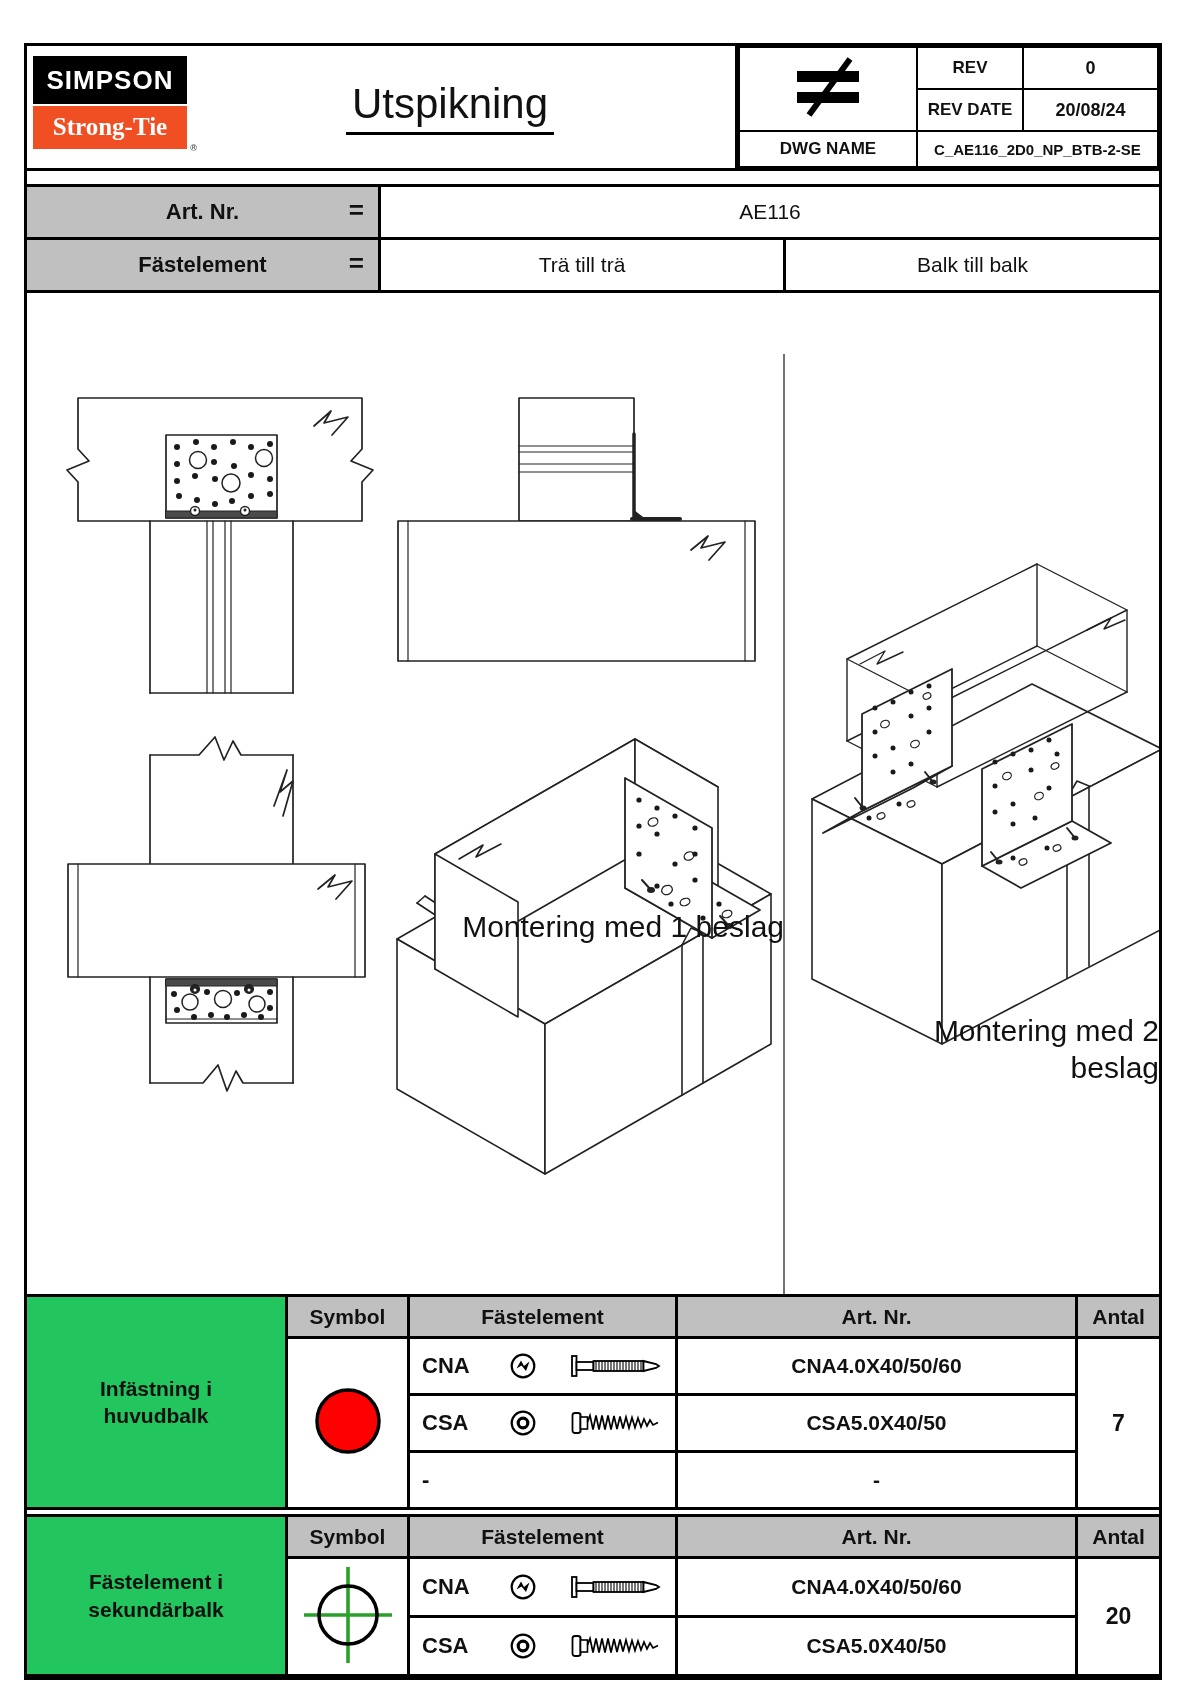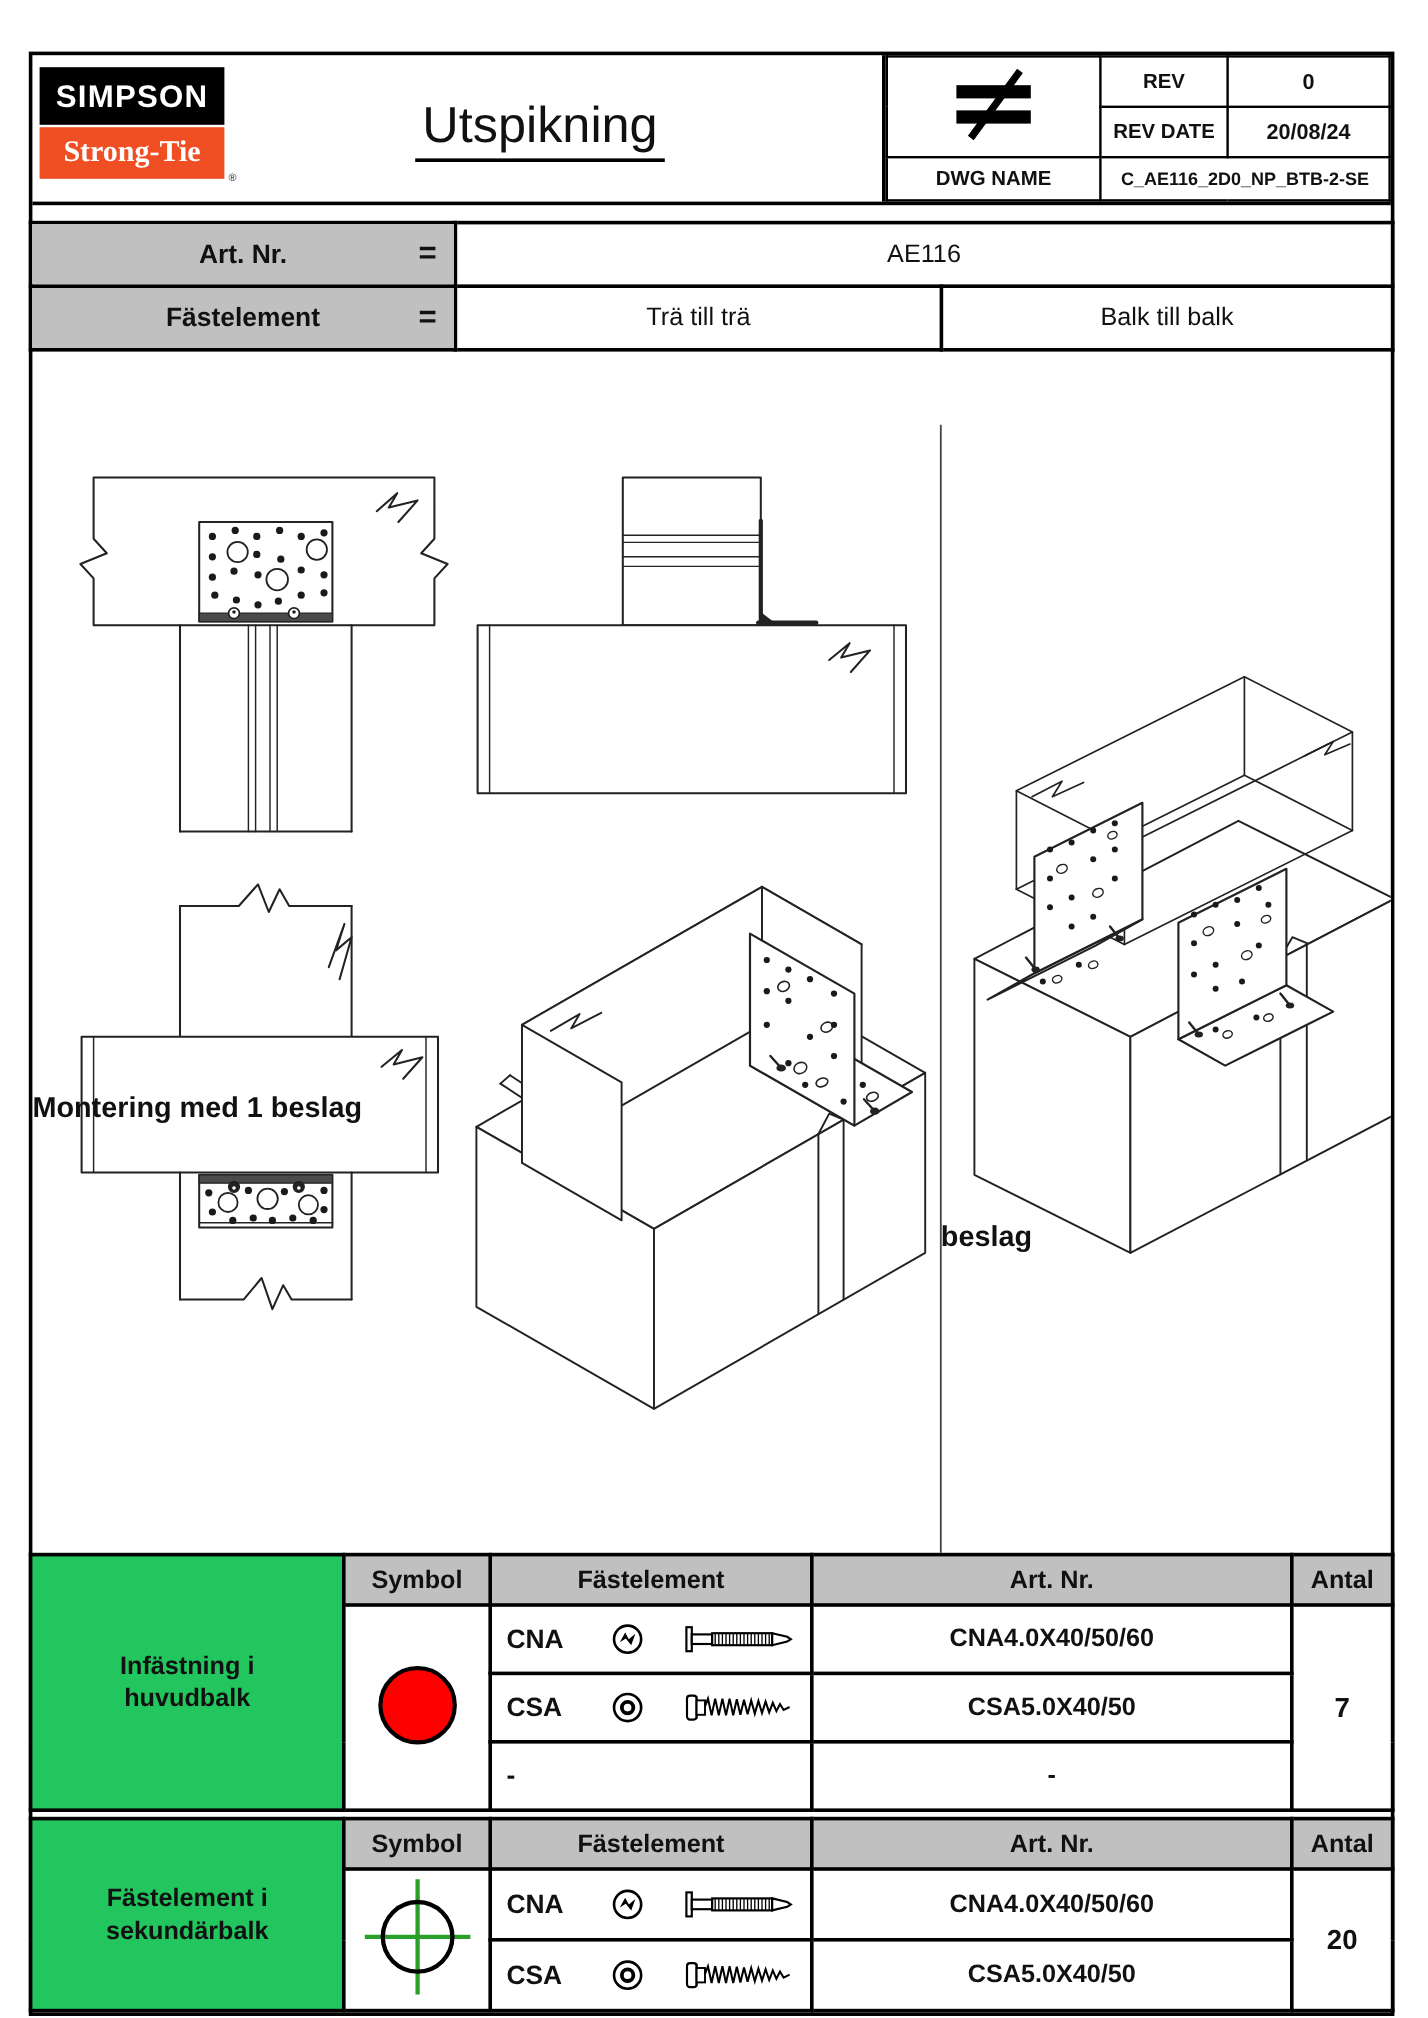--- a/index.html
+++ b/index.html
@@ -24,21 +24,21 @@
   
   .info-table { position:absolute; left:-3px; right:-3px; top:138px; border-collapse:collapse; table-layout:fixed; width:calc(100% + 6px); }
   .info-table td { border:3px solid #000; height:53px; text-align:center; vertical-align:middle; font-size:21px; background:#fff; }
   .info-table td.lbl { background:#c0c0c0; font-weight:700; font-size:22px; position:relative; }
   .info-table td.lbl .eq { position:absolute; right:14px; top:50%; transform:translateY(-54%); font-weight:700; font-size:26px; }
   .spik-num { display:inline-block; margin-left:34px; }
 
   
   .draw-area { position:absolute; left:0; right:0; top:308px; height:940px; }
   .draw-area svg { position:absolute; inset:0; }
-  .caption { position:absolute; text-align:left; font-size:24px; color:#111;font-weight:bold; }
+  .caption { position:absolute; text-align:right; font-size:30px; color:#111; }
   .caption-left { left:0; width:757px; top:556px; }
   .caption-right { left:757px; width:375px; top:658px; line-height:37px; }
 
   
   .ftab { position:absolute; left:-3px; width:calc(100% + 6px); border-collapse:collapse; table-layout:fixed; }
   .ftab td { border:3px solid #000; vertical-align:middle; background:#fff; }
   .ftab td.hdr { background:#c0c0c0; font-weight:700; font-size:21px; text-align:center; height:42px; }
   .ftab td.lbl { background:#22c55e; font-weight:700; font-size:21px; text-align:center; }
   .ftab td.lbl span { display:inline-block; width:170px; line-height:1.3; }
   .ftab td.sym { text-align:center; }
@@ -357,20 +357,21 @@
           <ellipse cx="972" cy="508" rx="3.5" ry="2.5" fill="#222" stroke="none"></ellipse>
             <line x1="972" y1="508" x2="964" y2="498" stroke-width="2"></line>
           <ellipse cx="1048" cy="484" rx="3.5" ry="2.5" fill="#222" stroke="none"></ellipse>
             <line x1="1048" y1="484" x2="1040" y2="474" stroke-width="2"></line>
         </g>
       </g>
     </svg>
 
     <div class="caption caption-left">Montering med 1 beslag</div>
     <div class="caption caption-right">
+      <div>Montering med 2</div>
       <div>beslag</div>
     </div>
   </div>
 
   <table class="ftab t1">
     <colgroup>
         <col style="width:261px">
         <col style="width:122px">
         <col style="width:268px">
         <col style="width:400px">

